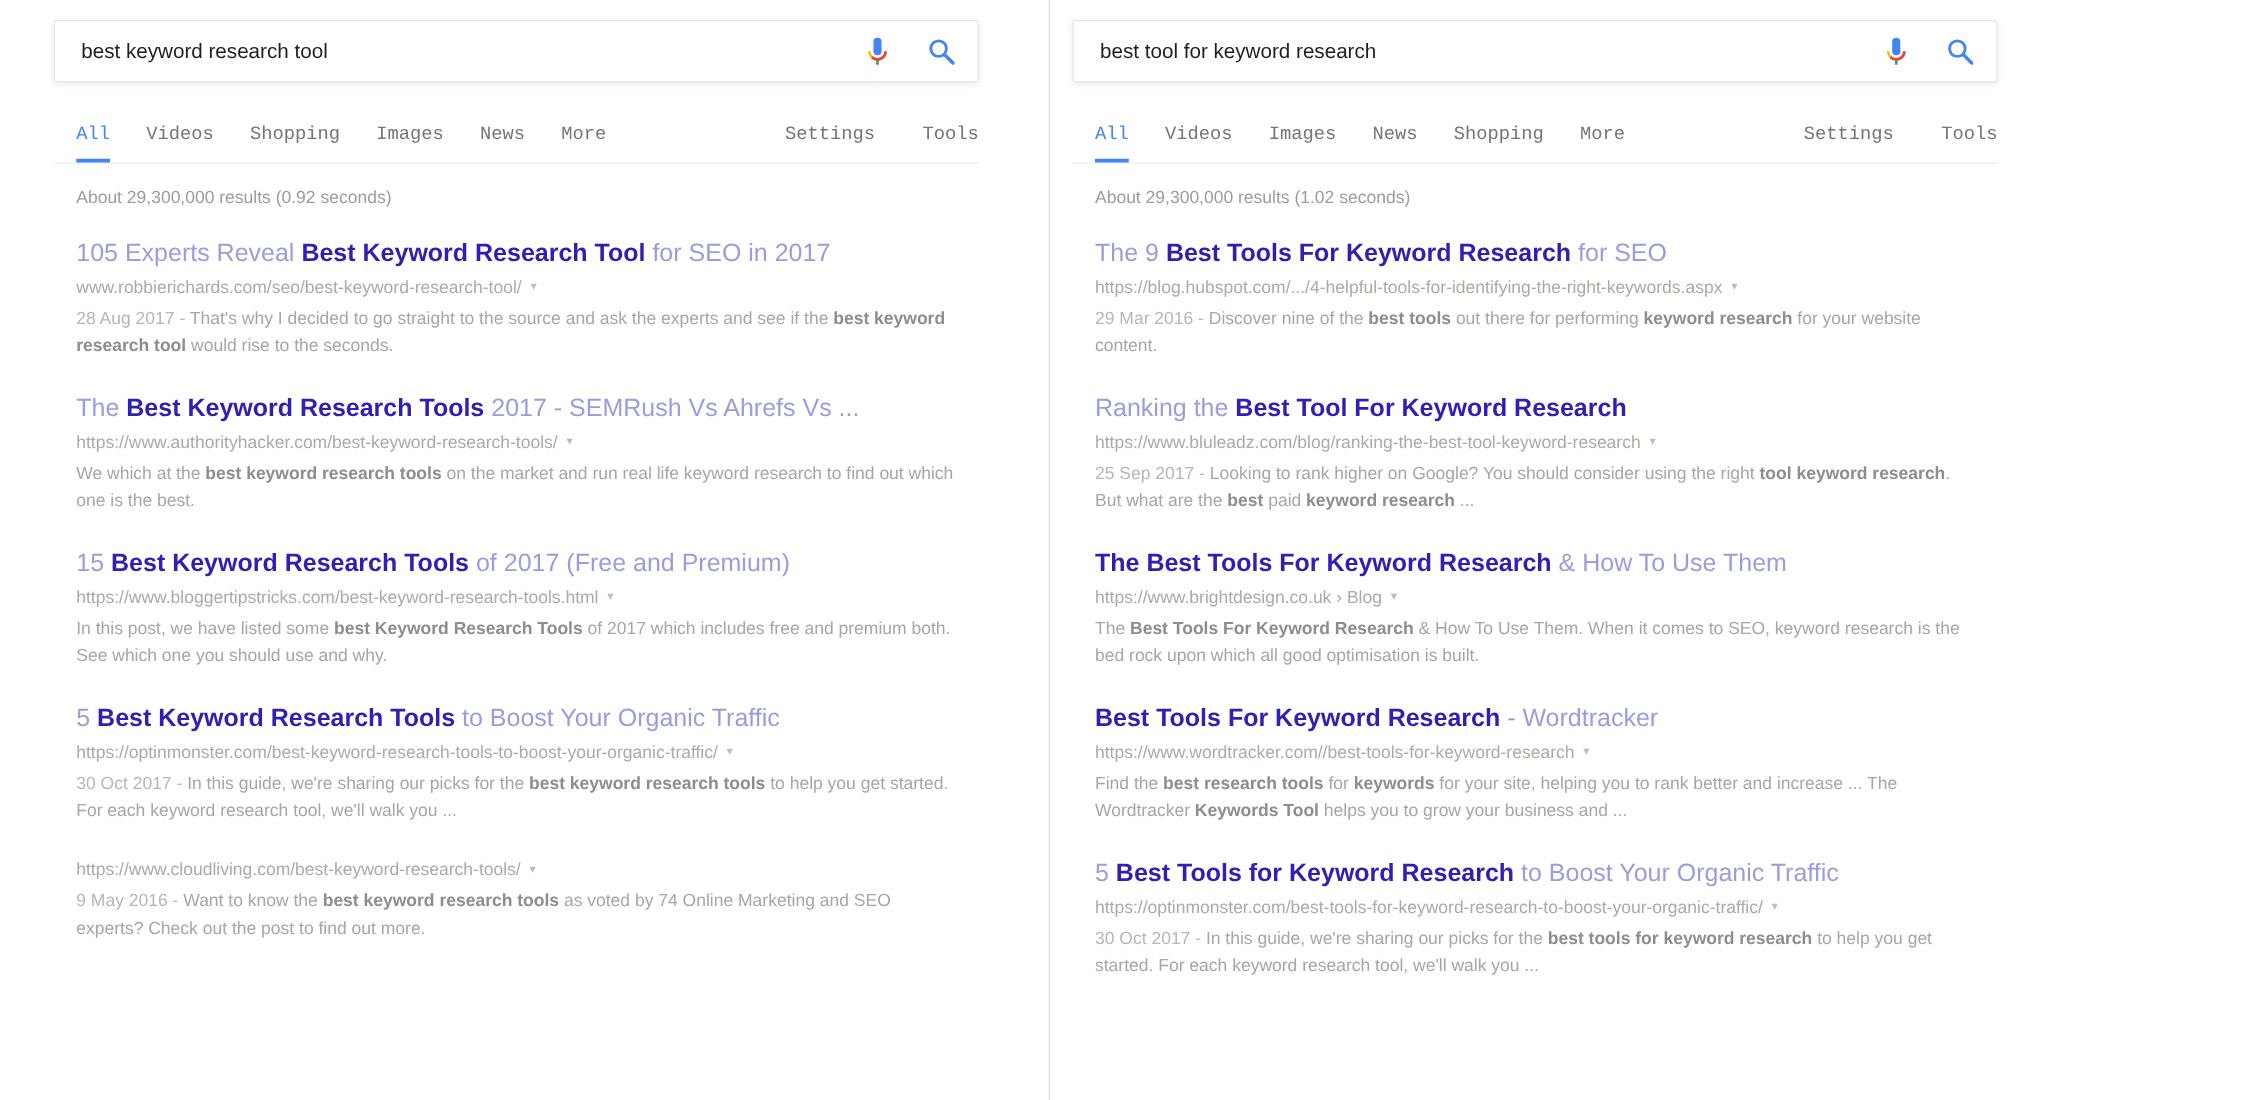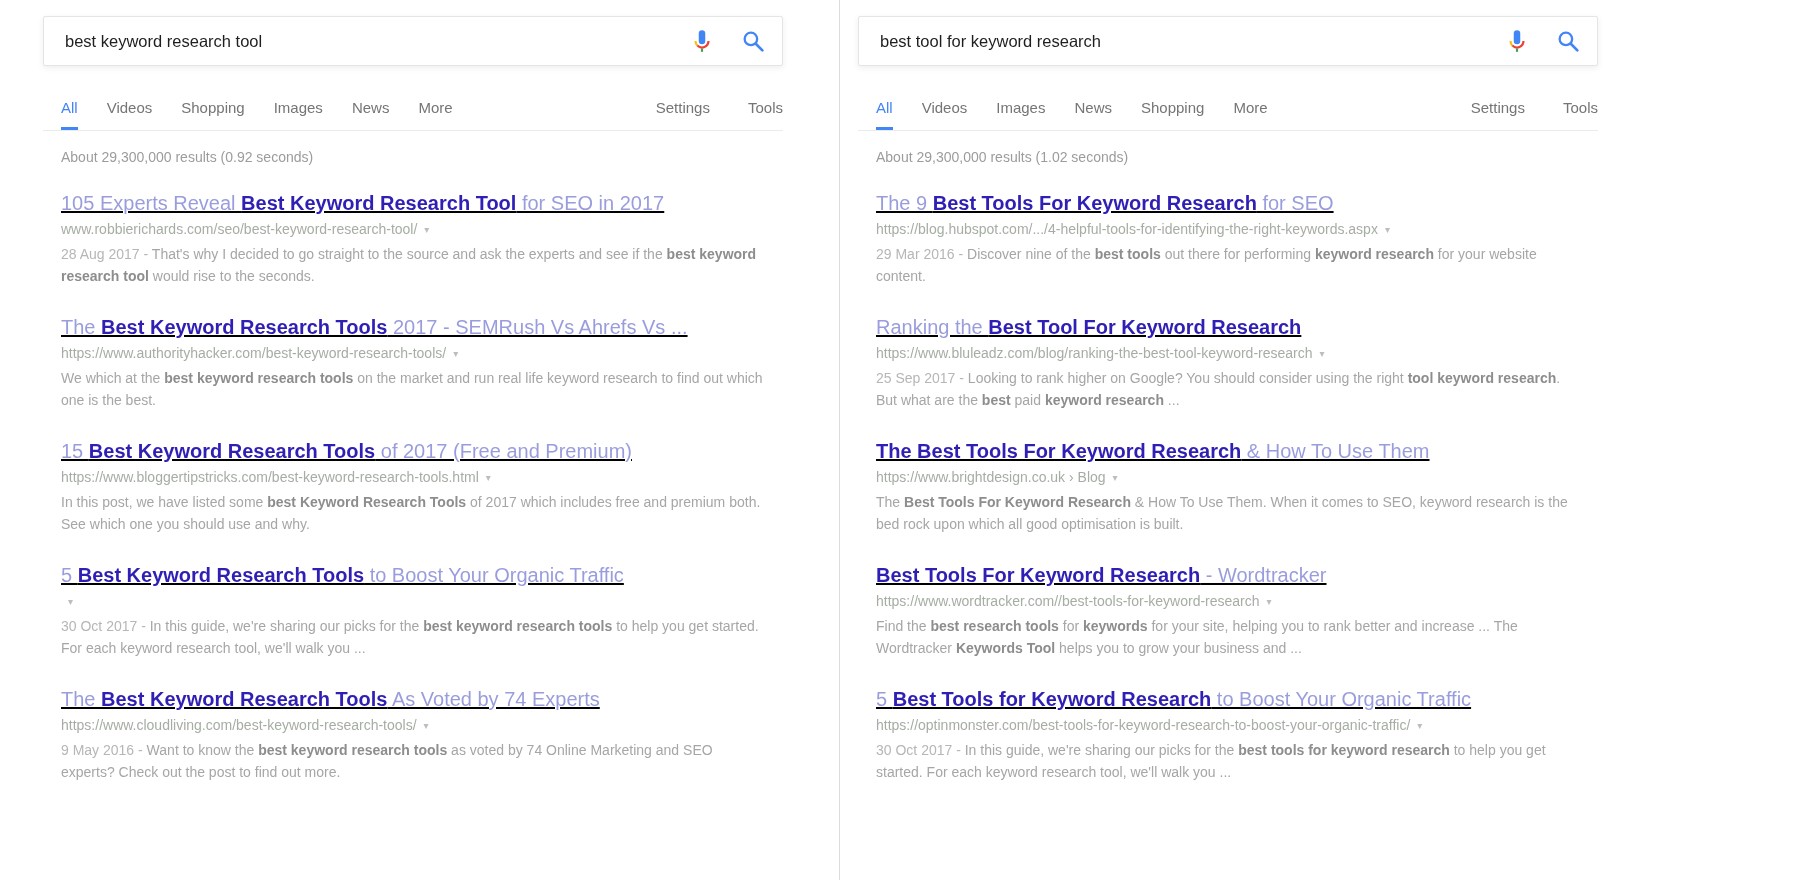--- a/index.html
+++ b/index.html
@@ -26,30 +26,30 @@
   }
   .icon-btn { display: flex; align-items: center; justify-content: center; cursor: pointer; flex: none; }
   .mic { margin-right: 26px; }
 
   .tabs-row {
     display: flex; justify-content: space-between; align-items: flex-end;
     width: 740px; padding: 33px 0 0 18px;
     border-bottom: 1px solid #ebebeb;
   }
   .tabs-left, .tabs-right { display: flex; align-items: flex-end; }
-  .tab { font-size: 15px; color: var(--tab, #757575); padding-bottom: 14px; margin-right: 29px; cursor: pointer; white-space: nowrap; }
+  .tab { font-size: 15px; color: var(--tab, #757575); padding-bottom: 14px; margin-right: 29px; cursor: pointer; white-space: nowrap; font-family: Liberation Mono, monospace; }
   .tabs-left .tab:last-child { margin-right: 0; }
   .tab.active { color: var(--accent, #4285f4); border-bottom: 3px solid var(--accent, #4285f4); padding-bottom: 11px; }
   .tabs-right .tab { margin-right: 0; margin-left: 38px; }
 
   .stats { margin: 18px 0 0 18px; font-size: 14px; color: var(--stats, #9c9c9c); }
 
   .results { margin: 25px 0 0 18px; max-width: 702px; }
   .result { margin-bottom: 27px; }
-  .rtitle { margin: 0 0 4px; font-size: 20px; font-weight: 400; line-height: 26px; text-decoration: underline; }
+  .rtitle { margin: 0 0 4px; font-size: 20px; font-weight: 400; line-height: 26px; }
   .rtitle a { text-decoration: none; cursor: pointer; }
   .tseg { color: var(--title-light, #9a9ddd); }
   .tseg.b { color: var(--title-bold, #2f1fb4); font-weight: 700; }
   .rurl { display: flex; align-items: flex-start; font-size: 14px; line-height: 19px; color: var(--url, #a6ada4); margin-bottom: 4px; }
   .rurl cite { font-style: normal; }
   .ddown { margin-left: 7px; font-size: 10px; color: #bdbdbd; cursor: pointer; }
   .rsnippet { font-size: 14px; line-height: 22px; color: var(--snippet, #a6a6a6); }
   .sseg.b { font-weight: 700; color: var(--snippet-bold, #8d8d8d); }
   .sseg.d { color: var(--snippet-date, #b6b6b6); text-align: right; }
 </style>
@@ -112,26 +112,26 @@
           <h3 class="rtitle"><a><span class="tseg">15 </span><span class="tseg b">Best Keyword Research Tools</span><span class="tseg"> of 2017 (Free and Premium)</span></a></h3>
           <div class="rurl">
             <cite>https://www.bloggertipstricks.com/best-keyword-research-tools.html</cite>
             <span class="ddown">▾</span>
           </div>
           <div class="rsnippet"><span class="sseg">In this post, we have listed some </span><span class="sseg b">best Keyword Research Tools</span><span class="sseg"> of 2017 which includes free and premium both. See which one you should use and why.</span></div>
         </div>
         <div class="result">
           <h3 class="rtitle"><a><span class="tseg">5 </span><span class="tseg b">Best Keyword Research Tools</span><span class="tseg"> to Boost Your Organic Traffic</span></a></h3>
           <div class="rurl">
+            <cite>https://optinmonster.com/best-keyword-research-tools-to-boost-your-organic-traffic/</cite>
             <span class="ddown">▾</span>
           </div>
           <div class="rsnippet"><span class="sseg d">30 Oct 2017 - </span><span class="sseg">In this guide, we're sharing our picks for the </span><span class="sseg b">best keyword research tools</span><span class="sseg"> to help you get started. For each keyword research tool, we'll walk you ...</span></div>
         </div>
         <div class="result">
-          <h3 class="rtitle"><a><span class="tseg">The </span><span class="tseg b">Best Keyword Research Tools</span><span class="tseg"> As Voted by 74 Experts</span></a></h3>
           <div class="rurl">
             <cite>https://www.cloudliving.com/best-keyword-research-tools/</cite>
             <span class="ddown">▾</span>
           </div>
           <div class="rsnippet"><span class="sseg d">9 May 2016 - </span><span class="sseg">Want to know the </span><span class="sseg b">best keyword research tools</span><span class="sseg"> as voted by 74 Online Marketing and SEO experts? Check out the post to find out more.</span></div>
         </div>
       </div>
   </section>
 
   <section class="panel right">

